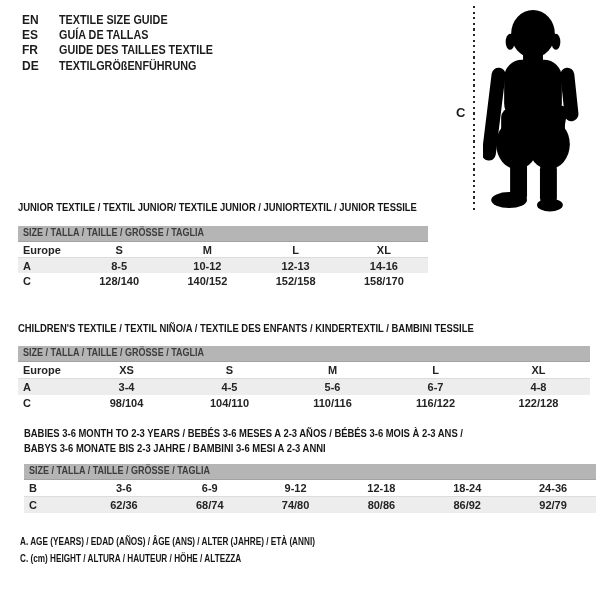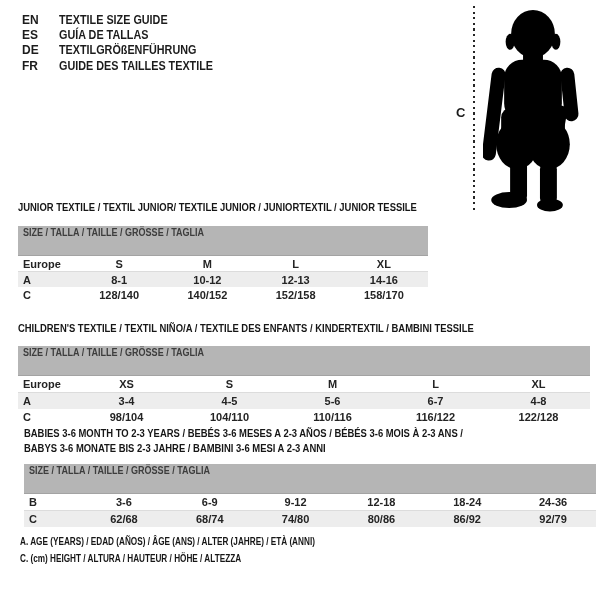--- a/index.html
+++ b/index.html
@@ -24,21 +24,21 @@
   .measure-line{position:absolute;left:473px;top:6px;width:2px;height:207px;
     background:repeating-linear-gradient(to bottom,#262626 0 2.2px,transparent 2.2px 5.6px);}
   .baby-svg{position:absolute;left:483px;top:8px;width:100px;height:204px;}
 
   
   .tbl{position:absolute;}
   .t1{left:18px;top:200px;width:410px;}
   .t2{left:18px;top:321px;width:572px;}
   .t3{left:24px;top:426px;width:572px;}
   .tbl-title{font-weight:700;font-size:11.5px;line-height:15px;color:#161616;}
-  .size-bar{background:#b5b5b5;border-bottom:1px solid #a3a3a3;height:30px;line-height:13px;
+  .size-bar{background:#b5b5b5;border-bottom:1px solid #a3a3a3;height:16px;line-height:13px;
     padding-left:5px;font-weight:700;font-size:11px;color:#3d3d3d;box-sizing:border-box;}
   .t1 .size-bar{margin-top:11px;}
   .t2 .size-bar{margin-top:10px;}
   .t3 .size-bar{margin-top:8px;}
   table{border-collapse:collapse;table-layout:fixed;width:100%;}
   td{font-size:11px;font-weight:700;text-align:center;padding:0;color:#242424;margin-top:28px;}
   .t1 td{height:15px;}
   .t2 td,.t3 td{height:16px;}
   td.rowlabel{text-align:left;padding-left:5px;}
   tr.shaded{background:#ededed;border-top:1px solid #dcdcdc;}
@@ -55,26 +55,26 @@
   <div class="lang-list" id="langList">
       <div class="lang-row">
         <span class="lang-code">EN</span>
         <span class="cond92">TEXTILE SIZE GUIDE</span>
       </div>
       <div class="lang-row">
         <span class="lang-code">ES</span>
         <span class="cond92">GUÍA DE TALLAS</span>
       </div>
       <div class="lang-row">
+        <span class="lang-code">FR</span>
+        <span class="cond92">GUIDE DES TAILLES TEXTILE</span>
+      </div>
+      <div class="lang-row">
         <span class="lang-code">DE</span>
         <span class="cond92">TEXTILGRÖßENFÜHRUNG</span>
-      </div>
-      <div class="lang-row">
-        <span class="lang-code">FR</span>
-        <span class="cond92">GUIDE DES TAILLES TEXTILE</span>
       </div>
     </div>
 
   <span class="measure-label">C</span>
   <div class="measure-line"></div>
   <svg class="baby-svg" viewBox="0 0 100 205" aria-hidden="true">
     <g fill="#000000">
       <ellipse cx="50" cy="26" rx="22" ry="24"></ellipse>
       <ellipse cx="27" cy="34" rx="4.5" ry="8"></ellipse>
       <ellipse cx="73" cy="34" rx="4.5" ry="8"></ellipse>
@@ -109,21 +109,21 @@
         <tbody>
           <tr>
             <td class="rowlabel">Europe</td>
             <td>S</td>
             <td>M</td>
             <td>L</td>
             <td>XL</td>
           </tr>
           <tr class="shaded">
             <td class="rowlabel">A</td>
-            <td>8-1</td>
+            <td>8-5</td>
             <td>10-12</td>
             <td>12-13</td>
             <td>14-16</td>
           </tr>
           <tr>
             <td class="rowlabel">C</td>
             <td>128/140</td>
             <td>140/152</td>
             <td>152/158</td>
             <td>158/170</td>
@@ -196,21 +196,21 @@
             <td class="rowlabel">B</td>
             <td>3-6</td>
             <td>6-9</td>
             <td>9-12</td>
             <td>12-18</td>
             <td>18-24</td>
             <td>24-36</td>
           </tr>
           <tr class="shaded">
             <td class="rowlabel">C</td>
-            <td>62/68</td>
+            <td>62/36</td>
             <td>68/74</td>
             <td>74/80</td>
             <td>80/86</td>
             <td>86/92</td>
             <td>92/79</td>
           </tr>
         </tbody>
       </table>
   </section>
 

